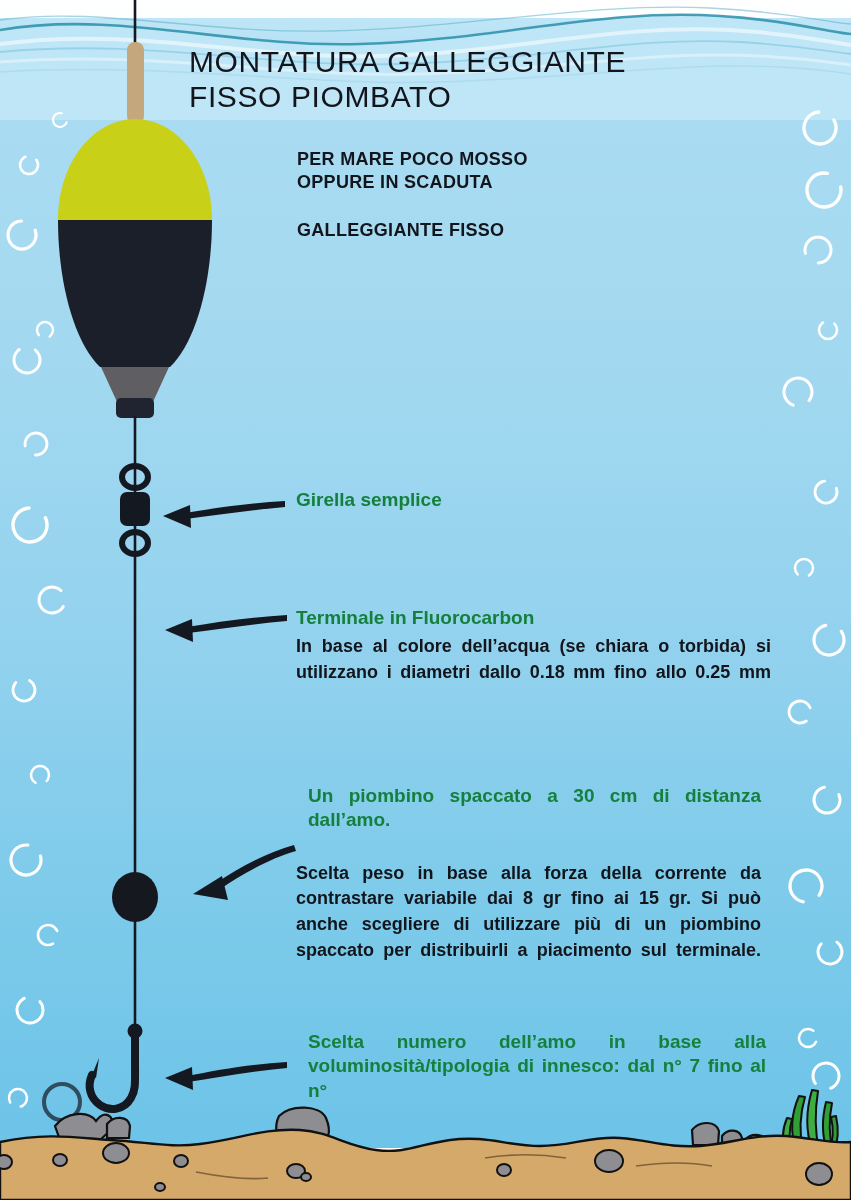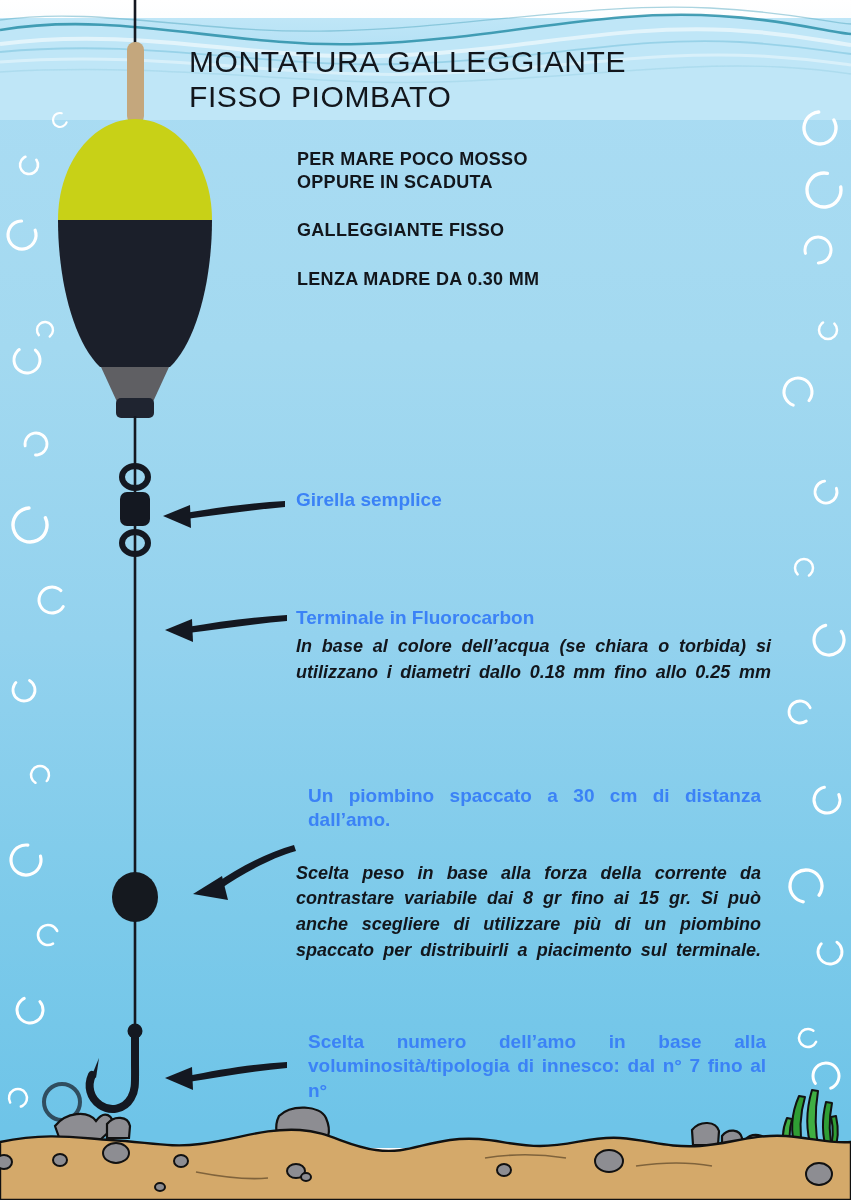--- a/index.html
+++ b/index.html
@@ -47,24 +47,24 @@
   .spec-line {
     font-size:18px; font-weight:bold; line-height:1.26;
     letter-spacing:0.3px; text-transform:uppercase;
     margin-bottom:26px;
   }
   .spec-line:last-child { margin-bottom:0; }
   .spec-line span { display:block; }
 
   .callout { position:absolute; }
   .callout .head {
-    font-size:19px; font-weight:bold; line-height:1.28; color:#3b82f6;
+    font-size:19px; font-weight:bold; line-height:1.28; color:#15803d;
   }
   .callout .body {
-    font-size:18px; font-style:italic; font-weight:bold;
+    font-size:18px; font-weight:bold;
     line-height:1.42; color:#12161c; text-align:justify;
     margin-top:4px;
   }
   .callout .head.just { text-align:justify;margin-left:12px; }
 
   #callout-swivel { left:296px; top:488px;  width:440px; }
   #callout-fluoro { left:296px; top:606px;  width:475px; }
   #callout-shot   { left:296px; top:784px;  width:465px; }
   #callout-hook   { left:296px; top:1030px; width:470px; }
 
@@ -234,23 +234,20 @@
   </div>
 
   <div class="txt specs">
     <div class="spec-line">
       <span>PER MARE POCO MOSSO</span>
       <span>OPPURE IN SCADUTA</span>
     </div>
     <div class="spec-line">
       <span>GALLEGGIANTE FISSO</span>
     </div>
-    <div class="spec-line">
-      <span>LENZA MADRE DA 0.30 MM</span>
-    </div>
   </div>
 
   <div class="txt callout" id="callout-swivel">
     <div class="head">Girella semplice</div>
   </div>
 
   <div class="txt callout" id="callout-fluoro">
     <div class="head">Terminale in Fluorocarbon</div>
     <div class="body justify-all">In base al colore dell’acqua (se chiara o torbida) si utilizzano i diametri dallo 0.18 mm fino allo 0.25 mm</div>
   </div>

